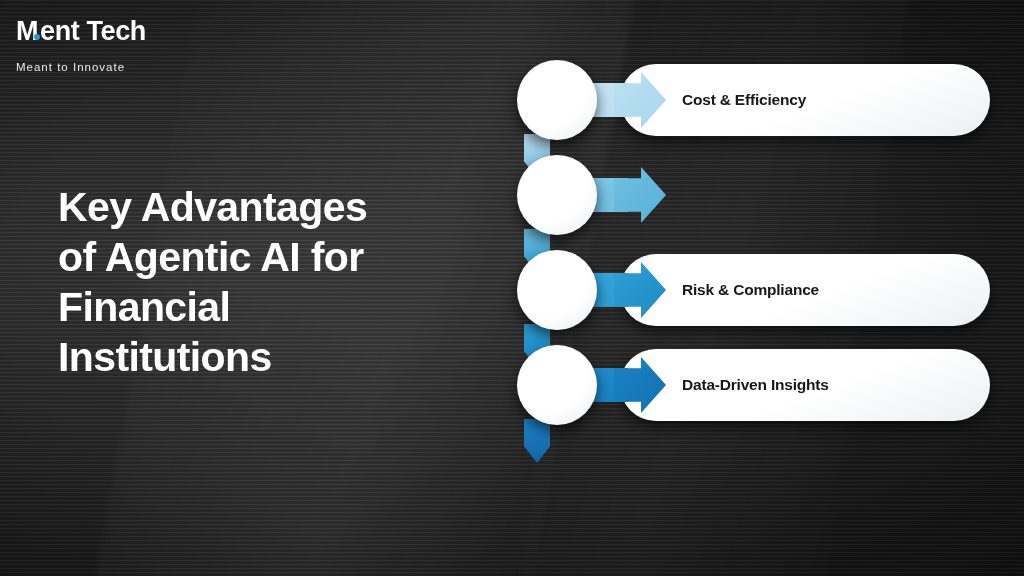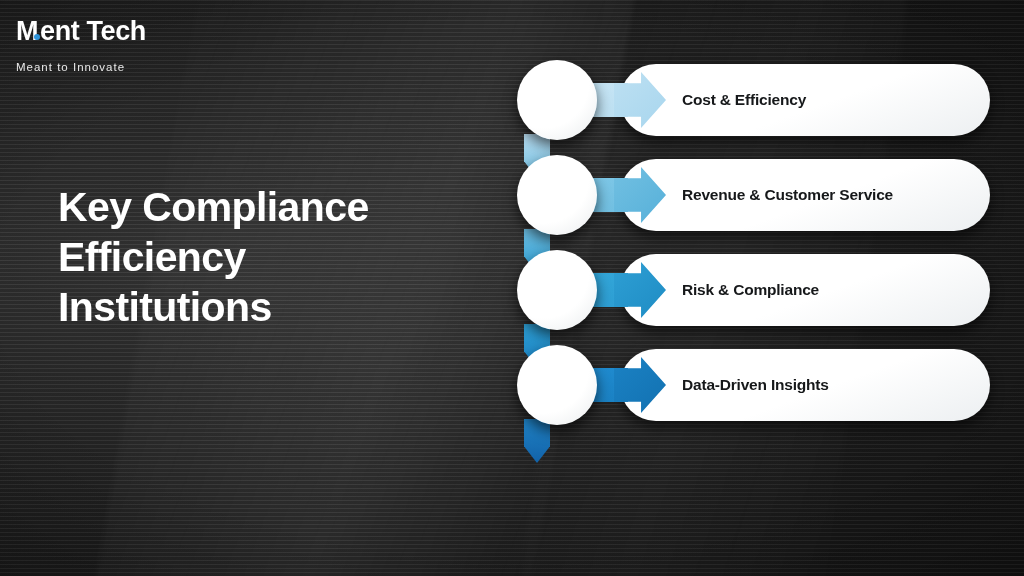--- a/index.html
+++ b/index.html
@@ -123,41 +123,39 @@
   <div class="bg-diag2" data-name="background-diagonal-highlight-secondary"></div>
   <div class="bg-vig" data-name="background-vignette"></div>
   <div class="bg-lines" data-name="background-scanlines"></div>
 
   <div id="logo" data-name="brand-logo">
     <div class="logo-word" data-name="brand-name"><span data-name="brand-name-initial">M</span><span class="logo-dot" data-name="blue-dot-icon"></span><span data-name="brand-name-rest">ent Tech</span></div>
     <div class="logo-tag" data-name="brand-tagline">Meant to Innovate</div>
   </div>
 
   <div id="headline" data-name="page-title">
-    <span class="hl" data-name="page-title-line-1">Key Compliance</span>
-    <span class="hl" data-name="page-title-line-3">Efficiency</span>
+    <span class="hl" data-name="page-title-line-1">Key Advantages</span>
+    <span class="hl" data-name="page-title-line-2">of Agentic AI for</span>
+    <span class="hl" data-name="page-title-line-3">Financial</span>
     <span class="hl" data-name="page-title-line-4">Institutions</span>
   </div>
 
   <div id="flow" data-name="advantages-flow-list">
       <div class="row" data-name="flow-row" style="top: 56px;">
         <div class="bar" data-name="arrow-connector-bar" style="background: linear-gradient(rgb(197, 228, 244) 0%, rgb(189, 224, 242) 100%);"></div>
         <div class="head" data-name="arrow-right-icon" style="background: linear-gradient(135deg, rgb(189, 224, 242) 0%, rgb(168, 214, 238) 100%);"></div>
         <div class="pill" data-name="advantage-pill">
           <div class="pill-label" data-name="advantage-label">Cost &amp; Efficiency</div>
         </div>
         <div class="circle" data-name="step-circle"></div>
       </div>
       <div class="vconn" data-name="arrow-down-icon" style="top: 134px; background: linear-gradient(rgb(185, 221, 241) 0%, rgb(114, 192, 226) 100%);"></div>
       <div class="row" data-name="flow-row" style="top: 151px;">
         <div class="bar" data-name="arrow-connector-bar" style="background: linear-gradient(rgb(124, 198, 230) 0%, rgb(114, 192, 226) 100%);"></div>
         <div class="head" data-name="arrow-right-icon" style="background: linear-gradient(135deg, rgb(114, 192, 226) 0%, rgb(86, 176, 217) 100%);"></div>
-        <div class="pill" data-name="advantage-pill">
-          <div class="pill-label" data-name="advantage-label">Revenue &amp; Customer Service</div>
-        </div>
         <div class="circle" data-name="step-circle"></div>
       </div>
       <div class="vconn" data-name="arrow-down-icon" style="top: 229px; background: linear-gradient(rgb(109, 189, 225) 0%, rgb(46, 159, 212) 100%);"></div>
       <div class="row" data-name="flow-row" style="top: 246px; padding-left: 33px;">
         <div class="bar" data-name="arrow-connector-bar" style="background: linear-gradient(rgb(50, 165, 216) 0%, rgb(46, 159, 212) 100%);"></div>
         <div class="head" data-name="arrow-right-icon" style="background: linear-gradient(135deg, rgb(46, 159, 212) 0%, rgb(30, 140, 196) 100%);"></div>
         <div class="pill" data-name="advantage-pill">
           <div class="pill-label" data-name="advantage-label">Risk &amp; Compliance</div>
         </div>
         <div class="circle" data-name="step-circle"></div>

